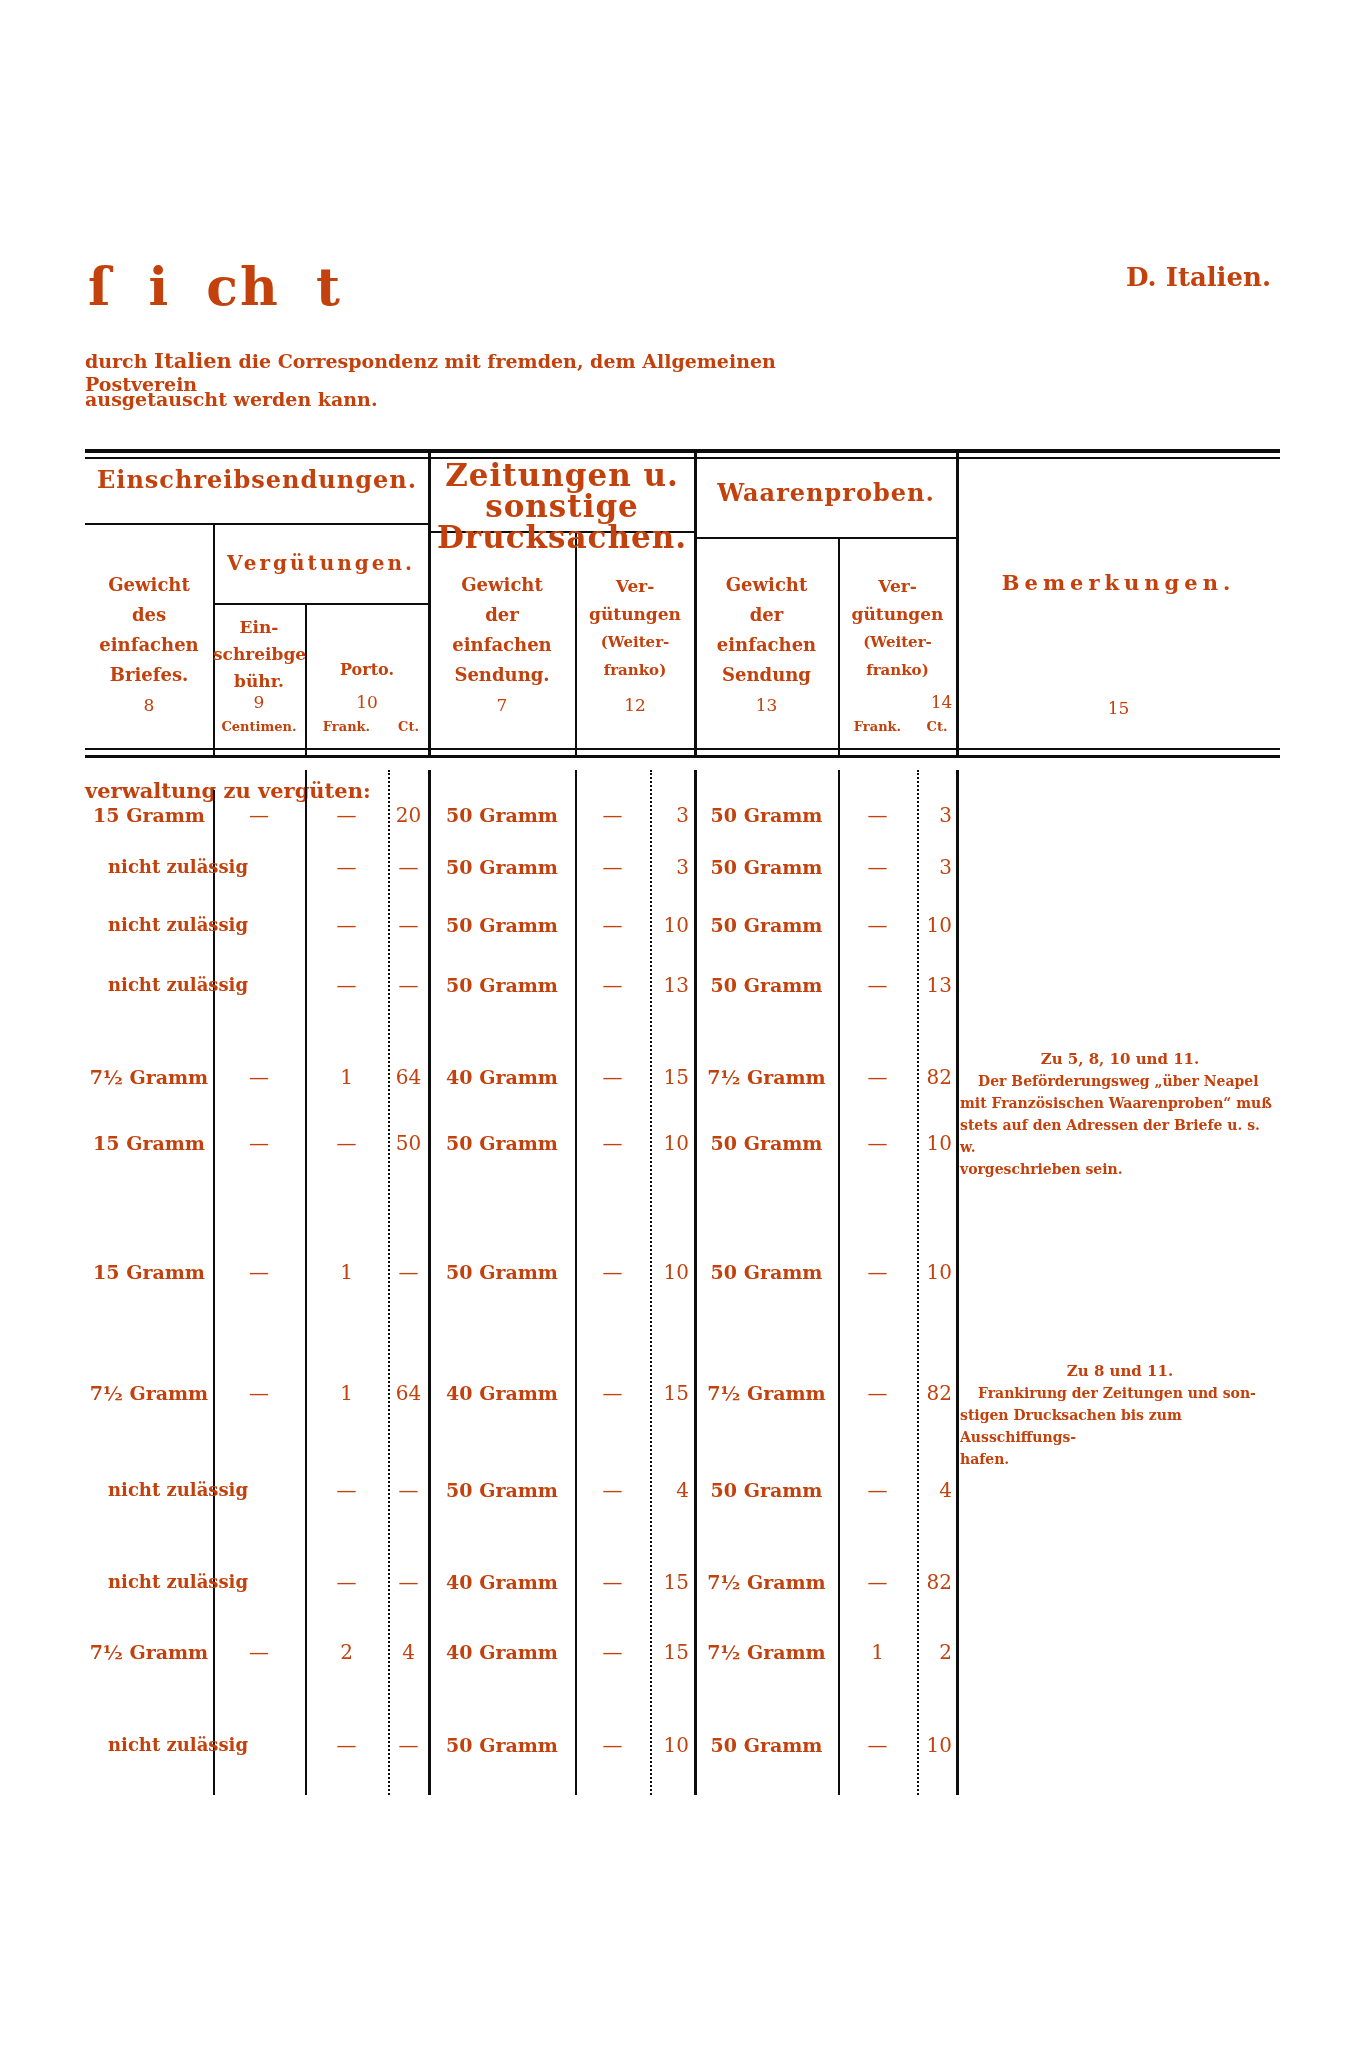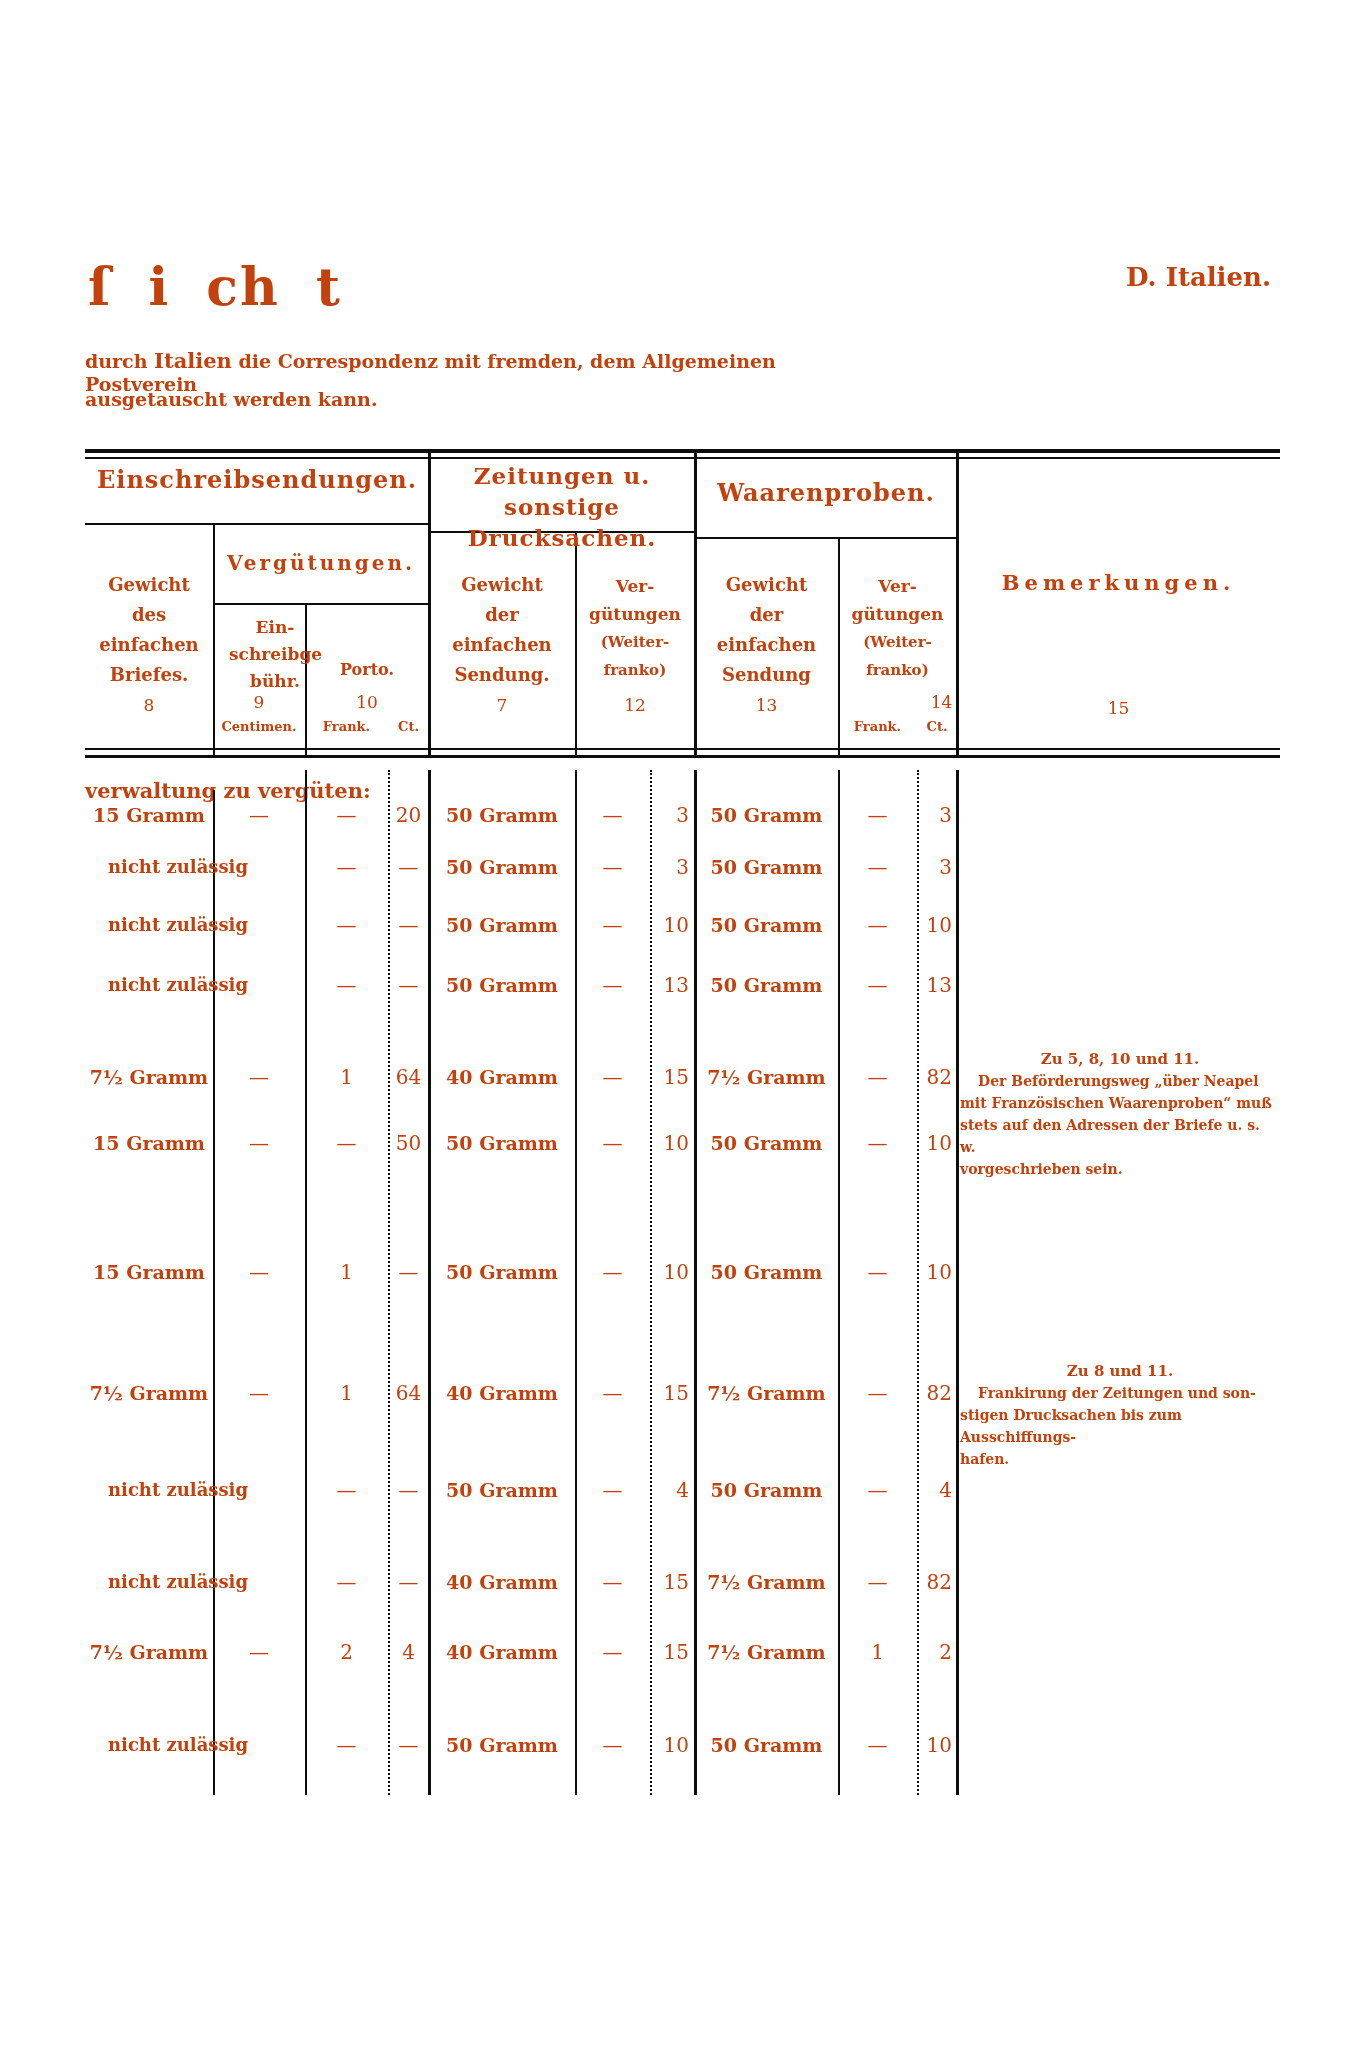--- a/index.html
+++ b/index.html
@@ -66,35 +66,35 @@
 
   <div class="vline" style="left:428px; top:451px; width:3px; height:304px;"></div>
   <div class="vline" style="left:694px; top:451px; width:3px; height:304px;"></div>
   <div class="vline" style="left:956px; top:451px; width:3px; height:304px;"></div>
   <div class="vline" style="left:213px; top:523px; width:2px; height:232px;"></div>
   <div class="vline" style="left:575px; top:531px; width:2px; height:224px;"></div>
   <div class="vline" style="left:838px; top:537px; width:2px; height:218px;"></div>
   <div class="vline" style="left:305px; top:603px; width:2px; height:152px;"></div>
 
   <div class="abs group-label ctr" style="top:465px; left:85px; width:344px;">Einschreibsendungen.</div>
-  <div class="abs group-label ctr" style="top:460px; left:429px; width:266px; line-height:31px; font-size:23px;">
+  <div class="abs group-label ctr" style="top:460px; left:429px; width:266px; line-height:31px; font-size:31px;">
     <div>Zeitungen u. sonstige</div>
     <div>Drucksachen.</div>
   </div>
   <div class="abs group-label ctr" style="top:478px; left:695px; width:262px;">Waarenproben.</div>
   <div class="abs group-label ctr" style="top:570px; left:957px; width:323px; font-size:21px; letter-spacing:5px;">Bemerkungen.</div>
   <div class="abs frak ctr" style="top:551px; left:213px; width:216px; font-size:20px; letter-spacing:3px;">Vergütungen.</div>
 
   <div class="abs sub-label" style="top:570px; left:85px; width:128px;">
     <div>Gewicht</div>
     <div>des</div>
     <div>einfachen</div>
     <div>Briefes.</div>
   </div>
-  <div class="abs sub-label small" style="top:614px; left:229px; width:92px;">
+  <div class="abs sub-label small" style="top:614px; left:213px; width:92px;">
     <div>Ein-</div>
     <div>schreibge</div>
     <div>bühr.</div>
   </div>
   <div class="abs sub-label" style="top:655px; left:305px; width:124px; font-size:16px;">Porto.</div>
   <div class="abs sub-label" style="top:570px; left:429px; width:146px;">
     <div>Gewicht</div>
     <div>der</div>
     <div>einfachen</div>
     <div>Sendung.</div>

